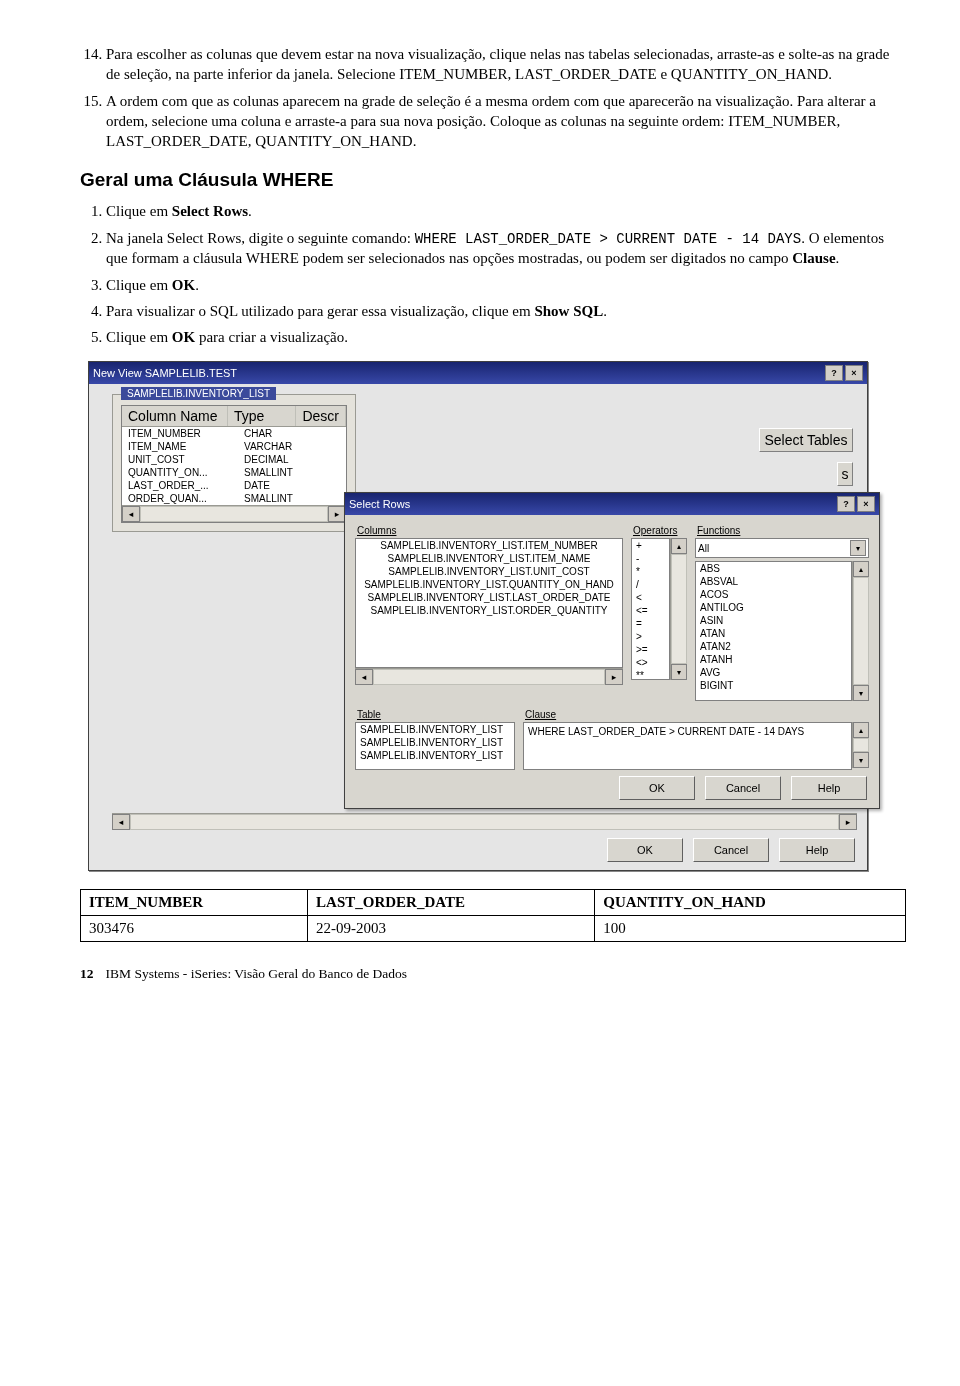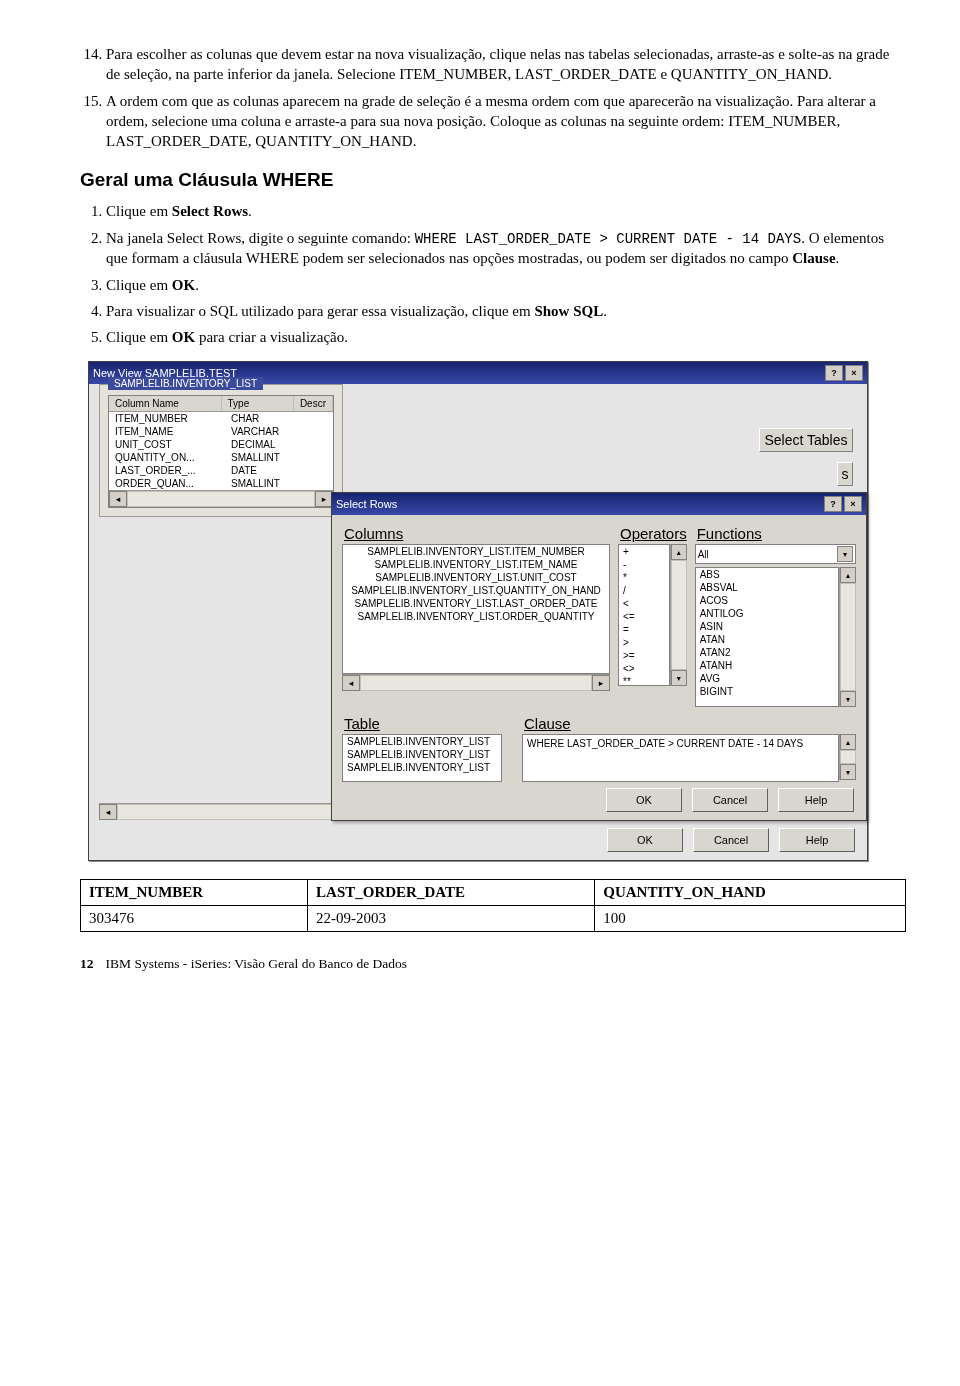--- a/index.html
+++ b/index.html
@@ -56,34 +56,34 @@
     font-size: 11px;
     display: flex;
     justify-content: space-between;
     align-items: center;
   }
   .tbtns { display:flex; gap:2px; }
   .tbtn {
     width:16px;height:14px;background:#d4d0c8;border:1px solid #808080;
     display:flex;align-items:center;justify-content:center;font-size:9px;font-weight:bold;color:#000;
   }
-  .client { padding: 0 10px 6px 10px; }
+  .client { padding: 10px 10px 6px 10px; margin-left: 13px; }
 
   .panelbox {
     background:#e4e2db;border:1px solid #9a9a93;position:relative;padding:10px 8px 8px 8px;
   }
   .panelbox .legend {
     position:absolute;top:-8px;left:8px;background:#3b4a9b;color:#fff;
     padding:1px 6px;font-size:10px;
   }
   .grid {
     background:#fff;border:1px solid #808080;
   }
   .grid-head {
-    display:flex;background:#d8d6cf;border-bottom:1px solid #9a9a93;font-size:10px;
+    display:flex;background:#d8d6cf;border-bottom:1px solid #9a9a93;font-size:14px;
   }
   .grid-head > div { padding:2px 6px;border-right:1px solid #bfbfb8; }
   .grid-body { font-size:10px; }
   .grid-row { display:flex; }
   .grid-row > div { padding:1px 6px; }
   .hscroll {
     display:flex;align-items:center;height:16px;background:#d8d6cf;border-top:1px solid #9a9a93;
   }
   .hscroll .arrow {
     width:16px;height:14px;border:1px solid #808080;background:#d4d0c8;display:flex;
@@ -99,21 +99,21 @@
   .btn {
     width:74px;height:22px;background:#d8d6cf;border:1px solid #fff;border-right-color:#606060;
     border-bottom-color:#606060;font-size:11px;display:flex;align-items:center;justify-content:center;
   }
 
   
   .inner-dialog {
     position:absolute;left:242px;top:108px;width:534px;
     border:1px solid #404040;background:#d8d6cf;box-shadow:2px 2px 3px rgba(0,0,0,.3);
   }
-  .label-sm { font-size:15px;margin:2px 0 2px 2px;text-decoration:underline; }
+  .label-sm { font-size:10px;margin:2px 0 2px 2px;text-decoration:underline; }
   .listbox {
     background:#fff;border:1px solid #808080;font-size:10px;overflow:hidden;
   }
   .listbox .item { padding:1px 4px;white-space:nowrap; }
   .combo {
     height:18px;background:#fff;border:1px solid #808080;display:flex;align-items:center;
     justify-content:space-between;padding:0 2px;font-size:10px;
   }
   .combo .dd {
     width:14px;height:14px;background:#d4d0c8;border:1px solid #808080;display:flex;
@@ -324,21 +324,21 @@
                     </div>
                   <div class="vsb">
                     <div class="arrow">▴</div>
                     <div class="track"></div>
                     <div class="arrow">▾</div>
                   </div>
                 </div>
               </div>
             </div>
 
-            <div style="display:flex;gap:20px;margin-top:6px;">
+            <div style="display:flex;gap:8px;margin-top:6px;">
               <div style="flex:0 0 160px;">
                 <div class="label-sm">Table</div>
                 <div class="listbox" id="tbl-list" style="height:46px;">
                     <div class="item">SAMPLELIB.INVENTORY_LIST</div>
                     <div class="item">SAMPLELIB.INVENTORY_LIST</div>
                     <div class="item">SAMPLELIB.INVENTORY_LIST</div>
                   </div>
               </div>
               <div style="flex:1;">
                 <div class="label-sm">Clause</div>

